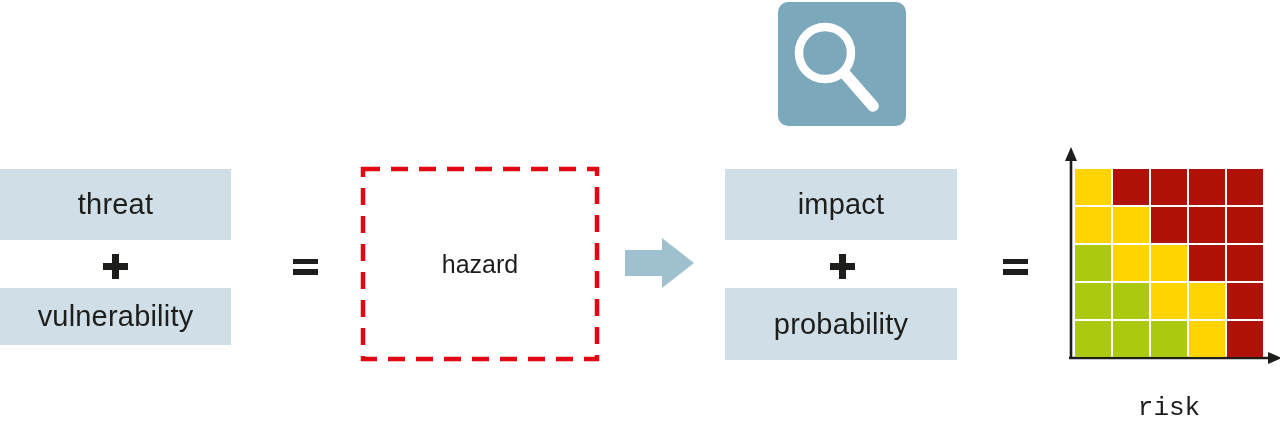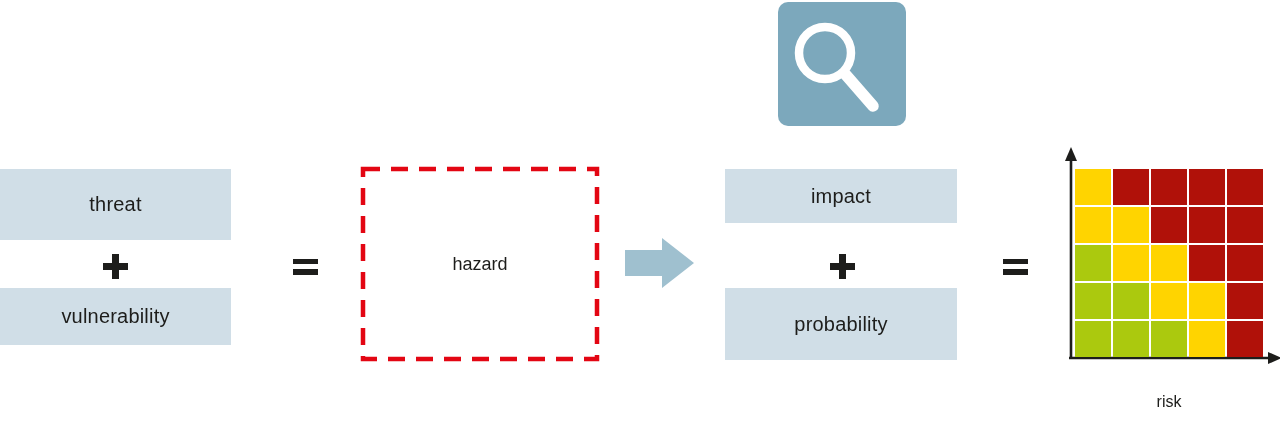--- a/index.html
+++ b/index.html
@@ -9,21 +9,21 @@
     font-family: "Liberation Sans", sans-serif;
     color: var(--text, #1d1d1b);
     position: relative;
     overflow: hidden;
   }
   .abs { position: absolute; }
 
   .term-box {
     background: var(--box-fill, #d0dee7);
     display: flex; align-items: center; justify-content: center;
-    font-size: 20px;
+    font-size: 29px;
     letter-spacing: 0.2px;
   }
 
   .operator-wrap {
     display: flex; align-items: center; justify-content: center;
   }
   .plus-shape { position: relative; width: 25px; height: 25px; }
   .plus-shape::before {
     content: ""; position: absolute; left: 0; top: 9px;
     width: 25px; height: 7.5px; background: var(--text, #1d1d1b);
@@ -39,40 +39,41 @@
   }
   .equals-shape::after {
     content: ""; position: absolute; bottom: 0; left: 0;
     width: 25px; height: 5.5px; background: var(--text, #1d1d1b);
   }
 
   .hazard-wrap { display: flex; align-items: center; justify-content: center; }
   .hazard-label {
     position: absolute; left: 0; top: 0; width: 100%; height: 100%;
     display: flex; align-items: center; justify-content: center;
-    font-size: 18px;
+    font-size: 25px;
   }
 
   .magnifier-tile {
     background: var(--magnifier-blue, #7ca8bc);
     border-radius: 10px;
     display: flex; align-items: flex-start; justify-content: flex-start;
   }
 
   .risk-grid {
     display: grid;
     grid-template-columns: repeat(5, 1fr);
     grid-template-rows: repeat(5, 1fr);
     gap: 2px;
   }
   .risk-grid .cell { width: 100%; height: 100%; }
 
   .risk-label {
-    font-size: 16px;
+    font-size: 26px;
     text-align: center;
+    font-family: Liberation Mono, monospace;
   }
 </style>
 </head>
 <body>
 
 <div class="abs term-box" style="left:0; top:169px; width:231px; height:71px;">
   <span>threat</span>
 </div>
 
 <div class="abs operator-wrap" style="left:102px; top:253px; width:26px; height:26px;" aria-label="+">
@@ -98,21 +99,21 @@
   <polygon points="0,13 37,13 37,1 69,26 37,51 37,39 0,39" fill="#9fc0cf"></polygon>
 </svg>
 
 <div class="abs magnifier-tile" style="left:778px; top:2px; width:128px; height:124px;" aria-label="magnifying-glass">
   <svg width="128" height="124" viewBox="0 0 128 124">
     <circle cx="47" cy="51" r="26" fill="none" stroke="#ffffff" stroke-width="8.5"></circle>
     <line x1="68" y1="73" x2="95" y2="104" stroke="#ffffff" stroke-width="11.5" stroke-linecap="round"></line>
   </svg>
 </div>
 
-<div class="abs term-box" style="left:725px; top:169px; width:232px; height:54px;">
+<div class="abs term-box" style="left:725px; top:169px; width:232px; height:71px;">
   <span>impact</span>
 </div>
 
 <div class="abs operator-wrap" style="left:829px; top:253px; width:26px; height:26px;" aria-label="+">
   <div class="plus-shape"></div>
 </div>
 
 <div class="abs term-box" style="left:725px; top:288px; width:232px; height:72px;">
   <span>probability</span>
 </div>

